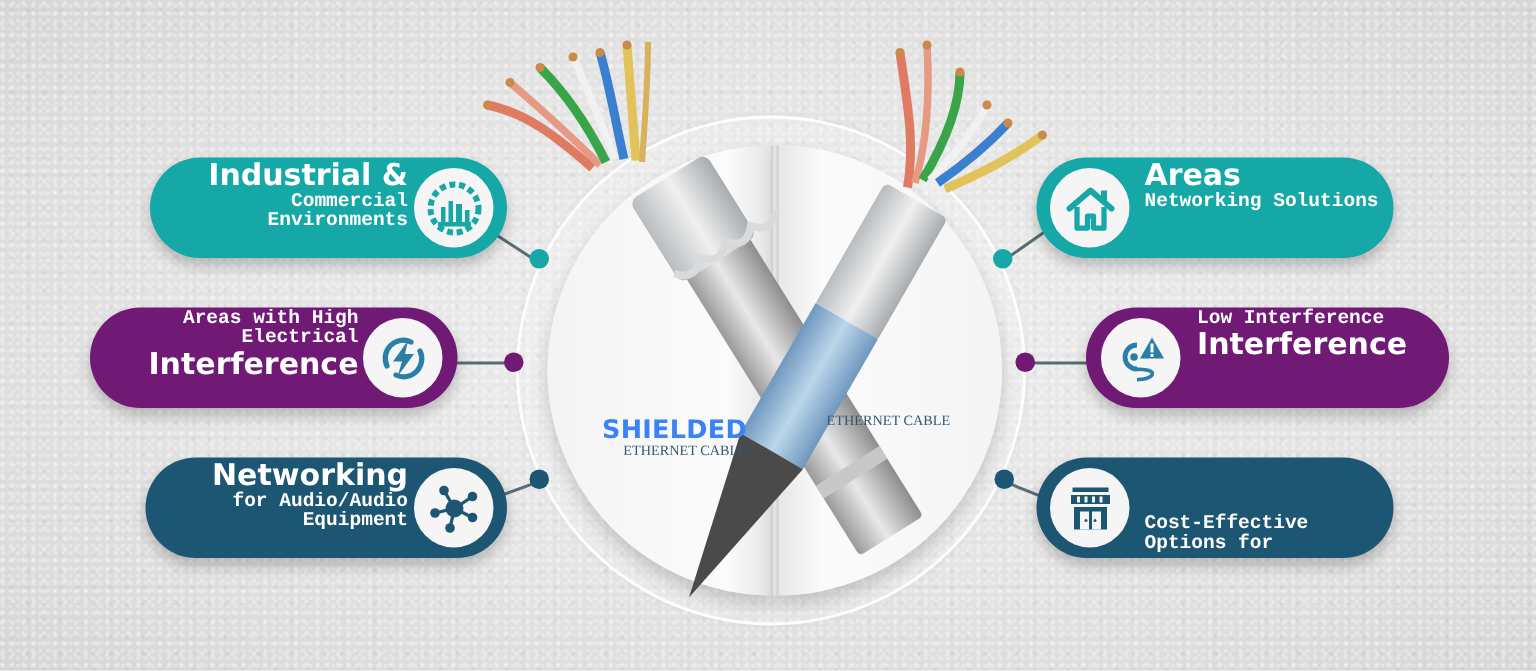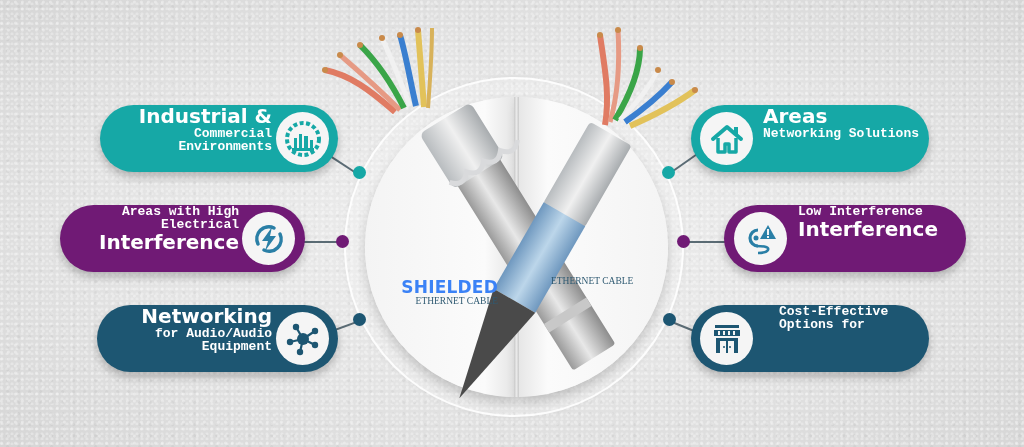--- a/index.html
+++ b/index.html
@@ -276,16 +276,16 @@
           <rect x="20" y="11" width="2" height="4"></rect>
           <rect x="25" y="11" width="2" height="4"></rect>
         </g>
       <rect x="8" y="18" width="22" height="15" fill="#1d5672"></rect>
       <rect x="12" y="21" width="6" height="12" fill="#f5f5f5"></rect>
         <rect x="20" y="21" width="6" height="12" fill="#f5f5f5"></rect>
       <circle cx="16" cy="27" r="1" fill="#1d5672"></circle>
         <circle cx="22" cy="27" r="1" fill="#1d5672"></circle>
     </svg>
   </div>
-  <div class="text" style="left:88px;">
+  <div class="text" style="left:72px;margin-top:37px;">
     <span class="small">Cost-Effective Options for</span>
   </div>
 </div>
 
 </body></html>

